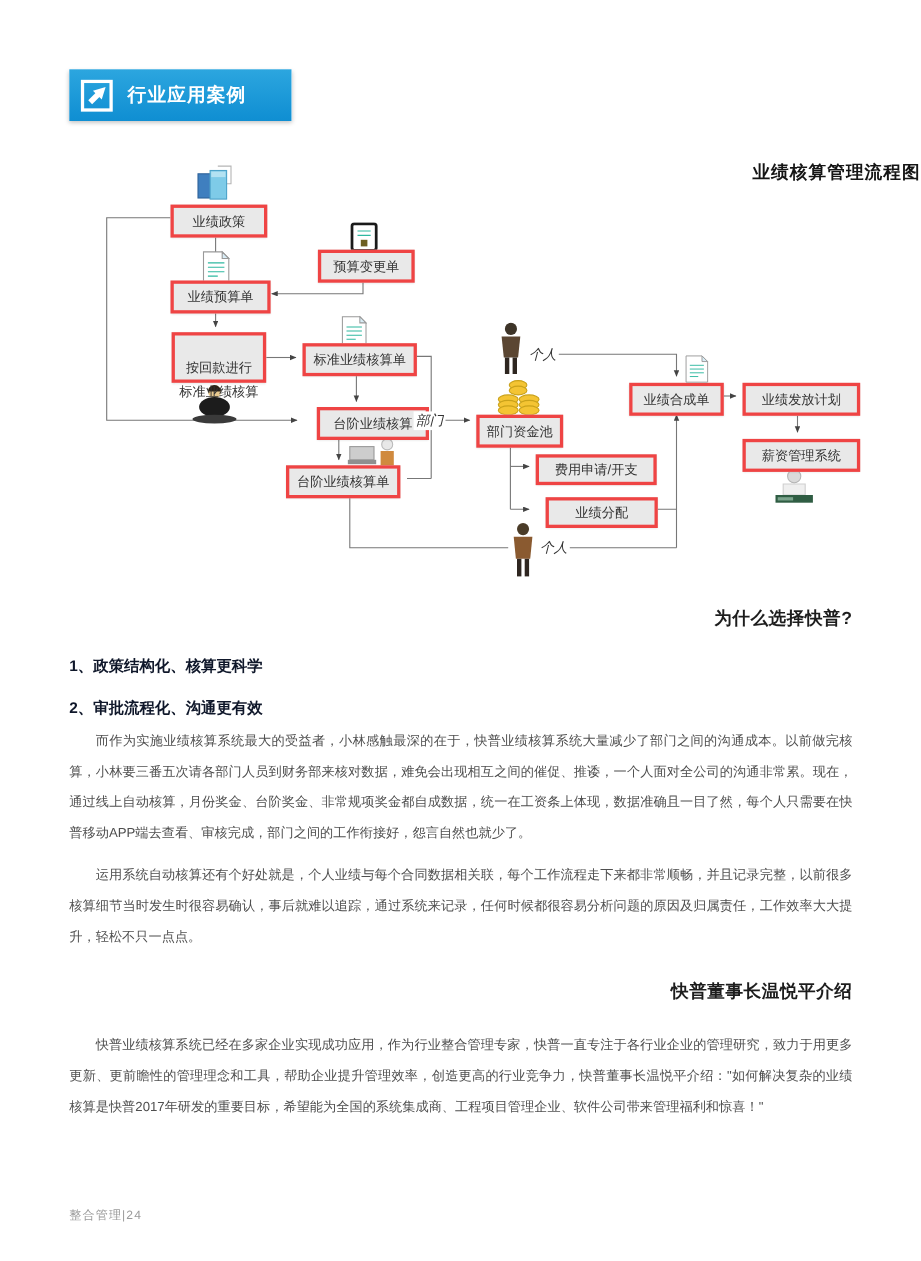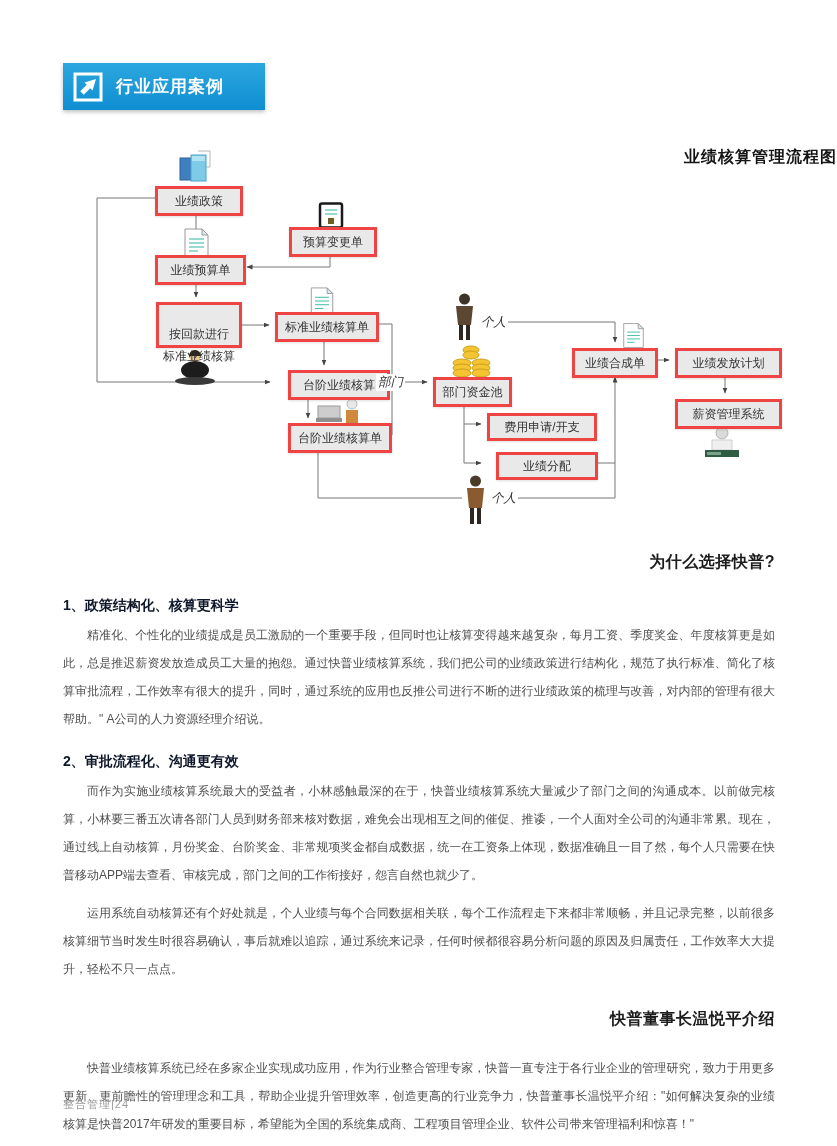--- a/index.html
+++ b/index.html
@@ -180,21 +180,21 @@
 
     <div class="node" style="left:155px;top:41px;width:82px">业绩政策</div>
     <div class="node" style="left:289px;top:82px;width:82px">预算变更单</div>
     <div class="node" style="left:155px;top:110px;width:85px">业绩预算单</div>
     <div class="node two" style="left:156px;top:157px;width:86px">
       <div>按回款进行</div>
       <div>标准业绩核算</div>
     </div>
     <div class="node" style="left:275px;top:167px;width:98px">标准业绩核算单</div>
     <div class="node" style="left:288px;top:225px;width:96px">台阶业绩核算</div>
-    <div class="node" style="left:288px;top:278px;width:98px">台阶业绩核算单</div>
+    <div class="node" style="left:260px;top:278px;width:98px">台阶业绩核算单</div>
     <div class="node" style="left:433px;top:232px;width:73px">部门资金池</div>
     <div class="node" style="left:487px;top:268px;width:104px;height:22px;line-height:22px">费用申请/开支</div>
     <div class="node" style="left:496px;top:307px;width:96px;height:22px;line-height:22px">业绩分配</div>
     <div class="node" style="left:572px;top:203px;width:80px">业绩合成单</div>
     <div class="node" style="left:675px;top:203px;width:101px">业绩发放计划</div>
     <div class="node" style="left:675px;top:254px;width:101px">薪资管理系统</div>
     <span class="icon" style="left:622px;top:177px">
       <svg width="23" height="27" viewBox="0 0 27 30">
         <path d="M2,1 h17 l6,6 v22 h-23 z" fill="#fff" stroke="#999"></path>
         <path d="M19,1 l6,6 h-6 z" fill="#d9edf6" stroke="#999"></path>
@@ -209,21 +209,20 @@
 
     <span class="flabel" style="left:479px;top:169px">个人</span>
     <span class="flabel" style="left:376px;top:229px">部门</span>
     <span class="flabel" style="left:489px;top:345px">个人</span>
   </div>
 
   <div class="content">
     <h2>为什么选择快普?</h2>
 
     <h3>1、政策结构化、核算更科学</h3>
-    <p>精准化、个性化的业绩提成是员工激励的一个重要手段，但同时也让核算变得越来越复杂，每月工资、季度奖金、年度核算更是如此，总是推迟薪资发放造成员工大量的抱怨。通过快普业绩核算系统，我们把公司的业绩政策进行结构化，规范了执行标准、简化了核算审批流程，工作效率有很大的提升，同时，通过系统的应用也反推公司进行不断的进行业绩政策的梳理与改善，对内部的管理有很大帮助。" A公司的人力资源经理介绍说。</p>
 
     <h3>2、审批流程化、沟通更有效</h3>
     <p>而作为实施业绩核算系统最大的受益者，小林感触最深的在于，快普业绩核算系统大量减少了部门之间的沟通成本。以前做完核算，小林要三番五次请各部门人员到财务部来核对数据，难免会出现相互之间的催促、推诿，一个人面对全公司的沟通非常累。现在，通过线上自动核算，月份奖金、台阶奖金、非常规项奖金都自成数据，统一在工资条上体现，数据准确且一目了然，每个人只需要在快普移动APP端去查看、审核完成，部门之间的工作衔接好，怨言自然也就少了。</p>
 
     <p>运用系统自动核算还有个好处就是，个人业绩与每个合同数据相关联，每个工作流程走下来都非常顺畅，并且记录完整，以前很多核算细节当时发生时很容易确认，事后就难以追踪，通过系统来记录，任何时候都很容易分析问题的原因及归属责任，工作效率大大提升，轻松不只一点点。</p>
 
     <h2 class="about-title">快普董事长温悦平介绍</h2>
     <p>快普业绩核算系统已经在多家企业实现成功应用，作为行业整合管理专家，快普一直专注于各行业企业的管理研究，致力于用更多更新、更前瞻性的管理理念和工具，帮助企业提升管理效率，创造更高的行业竞争力，快普董事长温悦平介绍："如何解决复杂的业绩核算是快普2017年研发的重要目标，希望能为全国的系统集成商、工程项目管理企业、软件公司带来管理福利和惊喜！"</p>
   </div>
 

